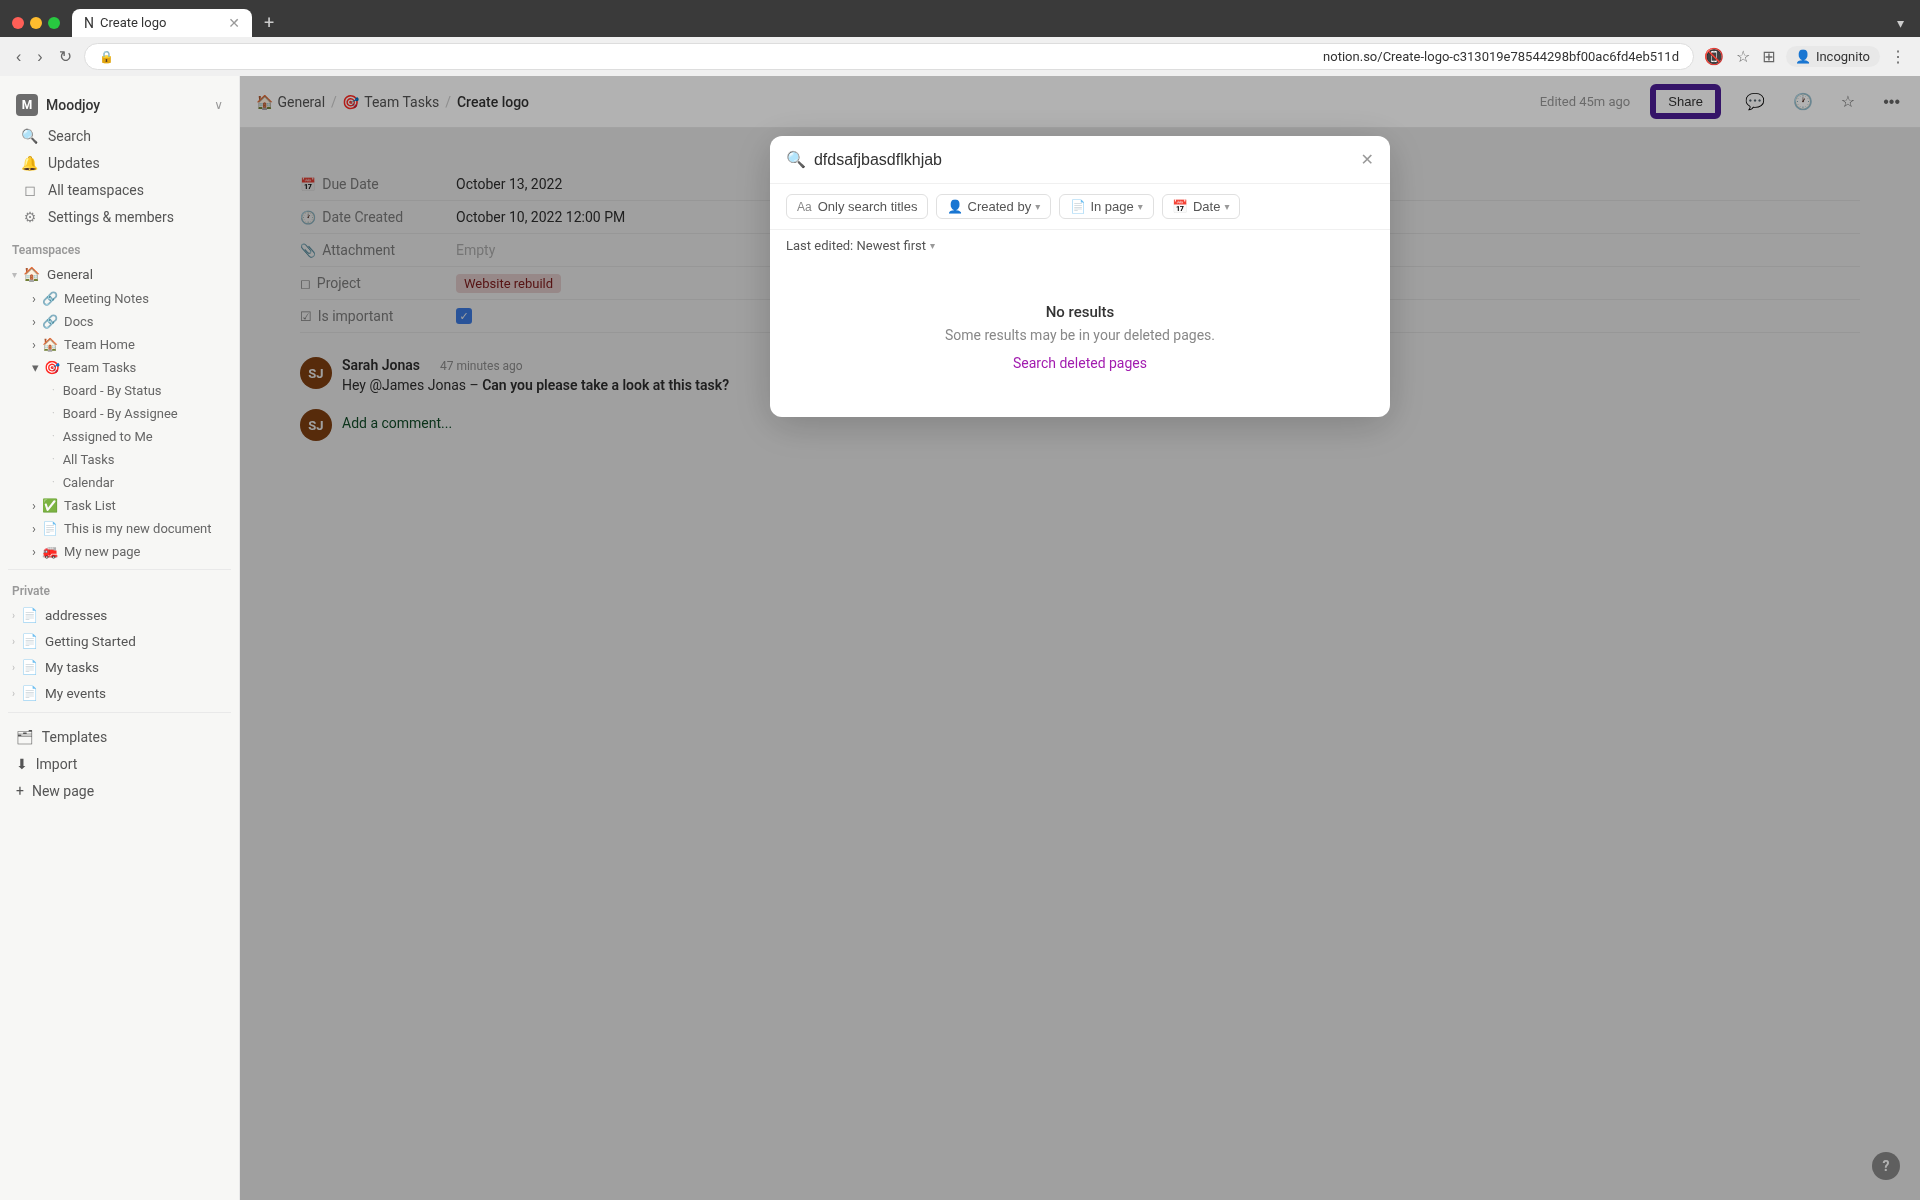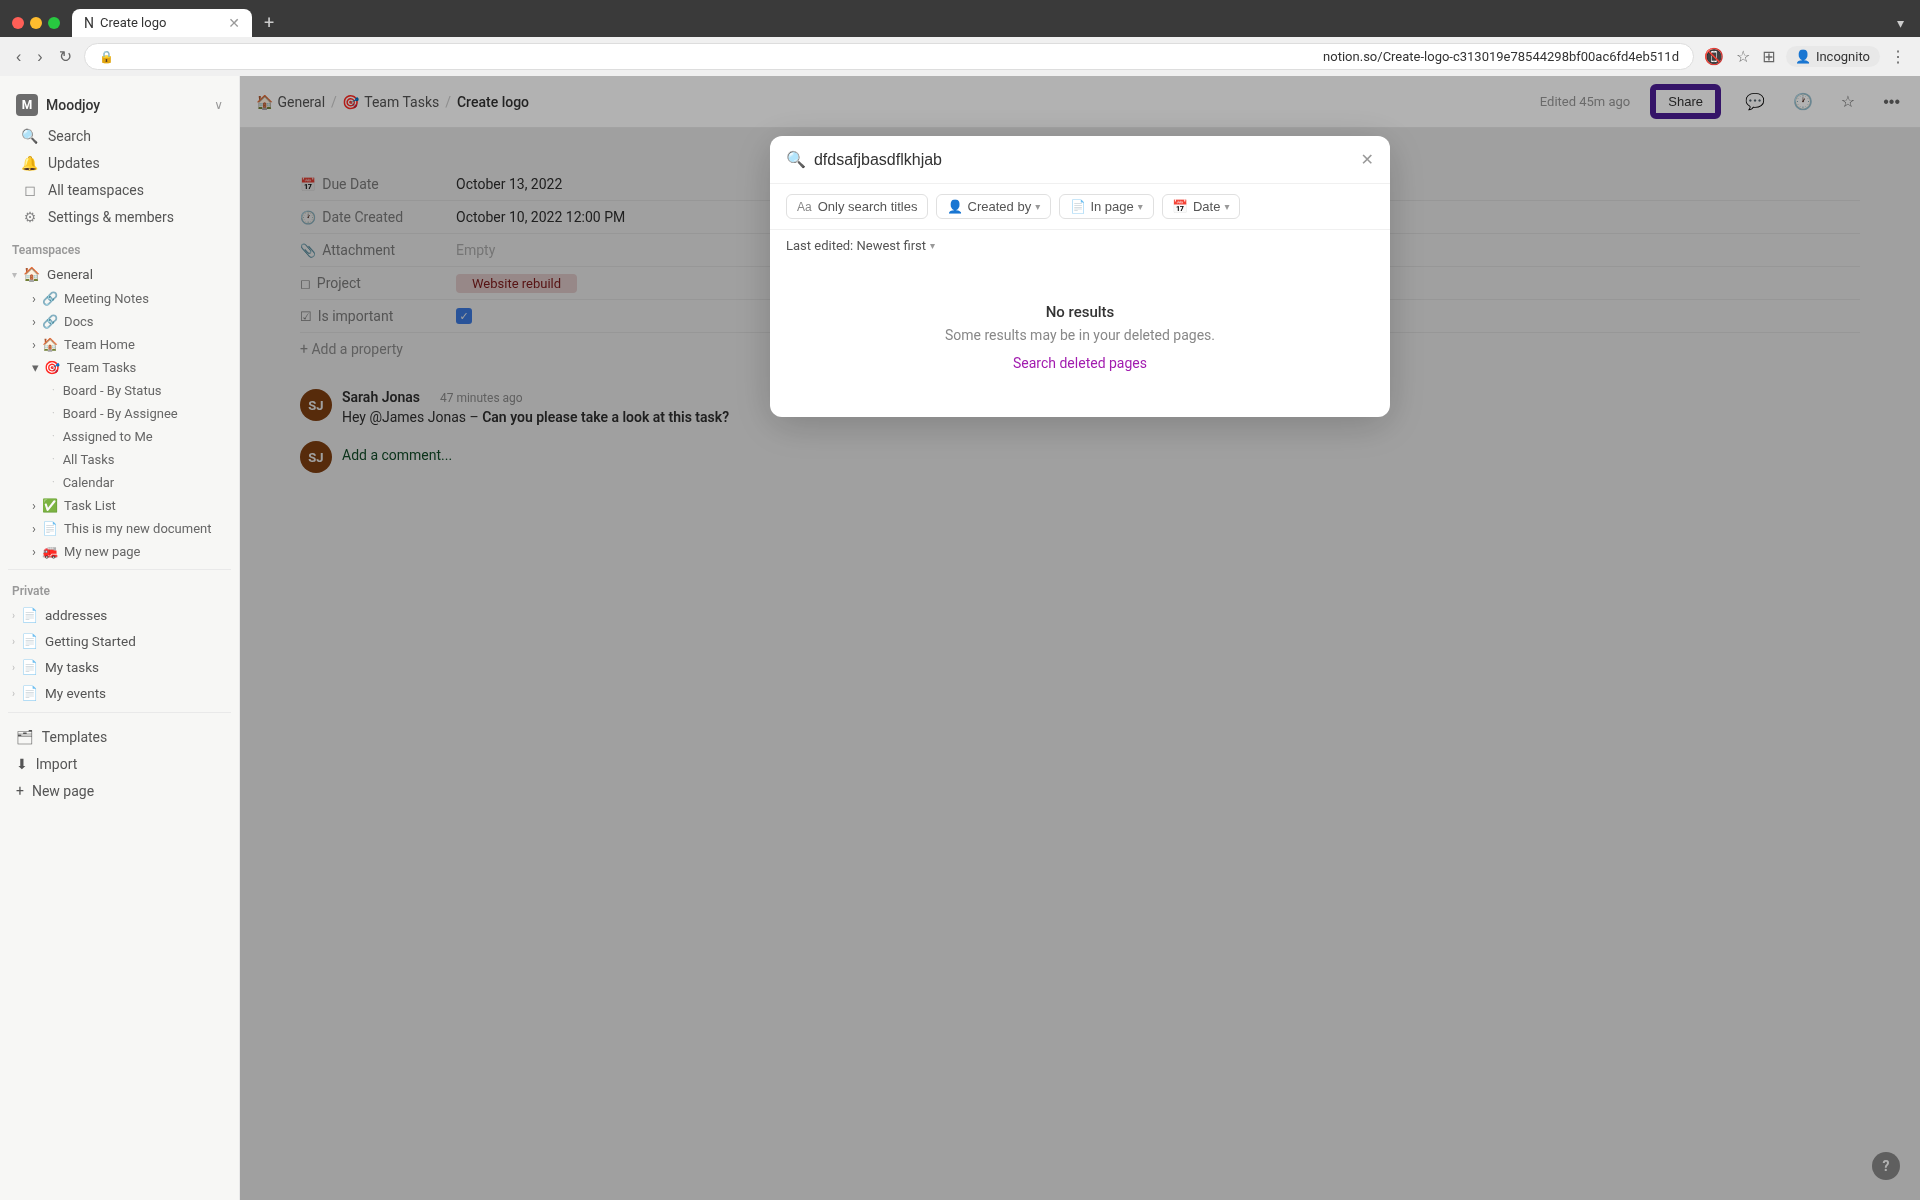--- a/index.html
+++ b/index.html
@@ -72,21 +72,21 @@
     .edited-time { font-size: 13px; color: #999; }
     .share-btn { background: none; border: 6px solid #4c1d95; border-radius: 6px; padding: 4px 12px; font-size: 13px; cursor: pointer; color: #333; }
     .topbar-icon-btn { background: none; border: none; cursor: pointer; color: #666; font-size: 16px; padding: 4px; border-radius: 4px; }
 
     
     .page-content { flex: 1; overflow-y: auto; padding: 40px 60px; background: #fff; position: relative; filter: brightness(0.9); }
     .content-field { display: flex; align-items: flex-start; gap: 16px; padding: 8px 0; border-bottom: 1px solid #f0f0f0; }
     .field-label { color: #888; font-size: 14px; width: 140px; display: flex; align-items: center; gap: 6px; flex-shrink: 0; }
     .field-label .field-icon { font-size: 13px; }
     .field-value { color: #333; font-size: 14px; }
-    .tag { background: #f0d9d9; color: #8b2020; border-radius: 4px; padding: 2px 16px; font-size: 13px; }
+    .tag { background: #f0d9d9; color: #8b2020; border-radius: 4px; padding: 2px 8px; font-size: 13px; }
     .checkbox-checked { width: 16px; height: 16px; background: #4285f4; border-radius: 3px; display: flex; align-items: center; justify-content: center; color: white; font-size: 11px; }
     .add-property { display: flex; align-items: center; gap: 6px; color: #999; font-size: 14px; padding: 8px 0; cursor: pointer; }
 
     .comment-section { margin-top: 24px; }
     .comment { display: flex; gap: 10px; margin-bottom: 16px; }
     .comment-avatar { width: 32px; height: 32px; border-radius: 50%; background: #8b4513; display: flex; align-items: center; justify-content: center; color: white; font-size: 13px; font-weight: bold; flex-shrink: 0; }
     .comment-body { flex: 1; }
     .comment-header { display: flex; align-items: baseline; gap: 20px; margin-bottom: 4px; }
     .comment-author { font-weight: 600; font-size: 14px; color: #333; }
     .comment-time { font-size: 12px; color: #999; }
@@ -355,23 +355,20 @@
         </div>
       </div>
       <div class="content-field">
         <div class="field-label">
           <span class="field-icon">☑</span>
           <span>Is important</span>
         </div>
         <div class="field-value">
           <div class="checkbox-checked">✓</div>
         </div>
-      </div>
-      <div class="add-property">
-        <span>+ Add a property</span>
       </div>
 
       <div class="comment-section">
         <div class="comment">
           <div class="comment-avatar">SJ</div>
           <div class="comment-body">
             <div class="comment-header">
               <span class="comment-author">Sarah Jonas</span>
               <span class="comment-time">47 minutes ago</span>
             </div>

